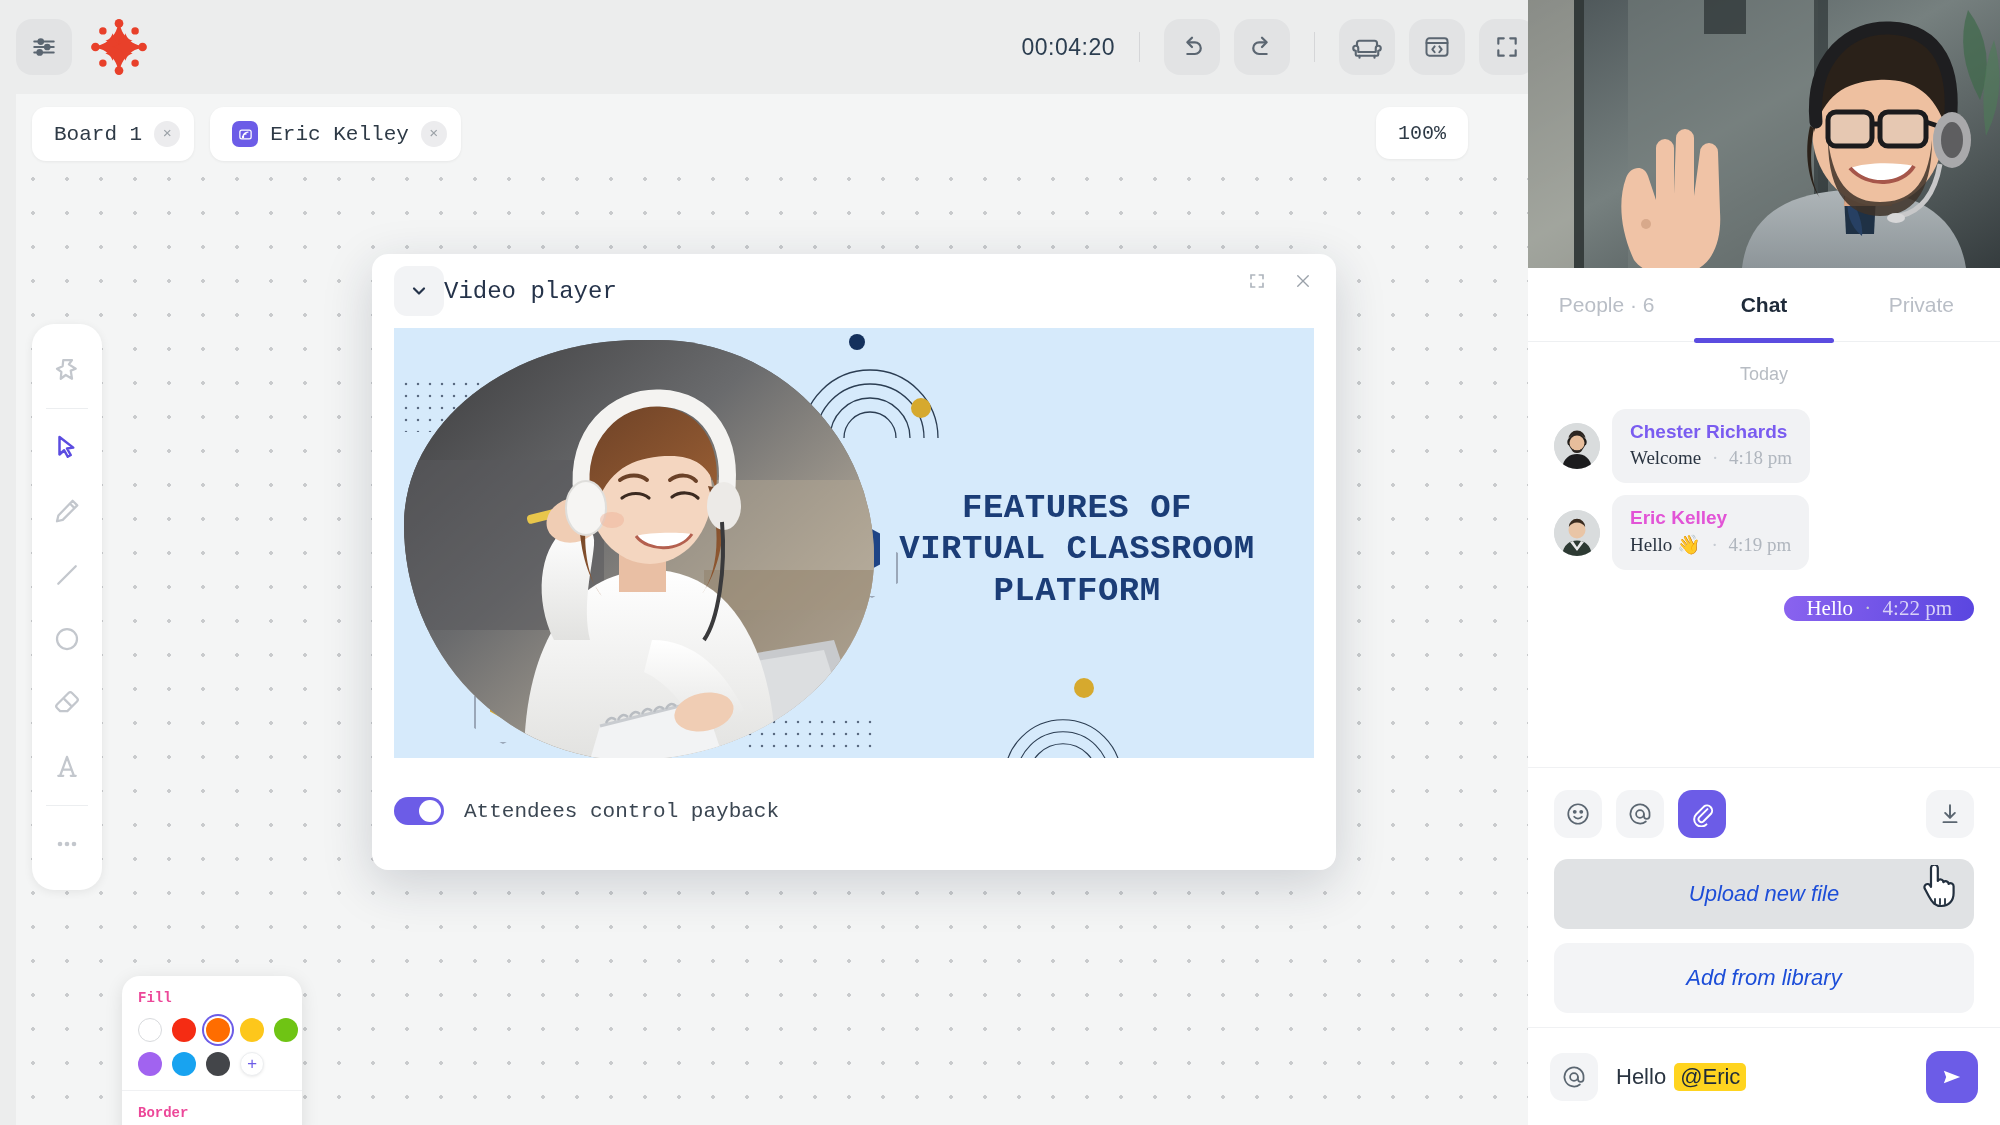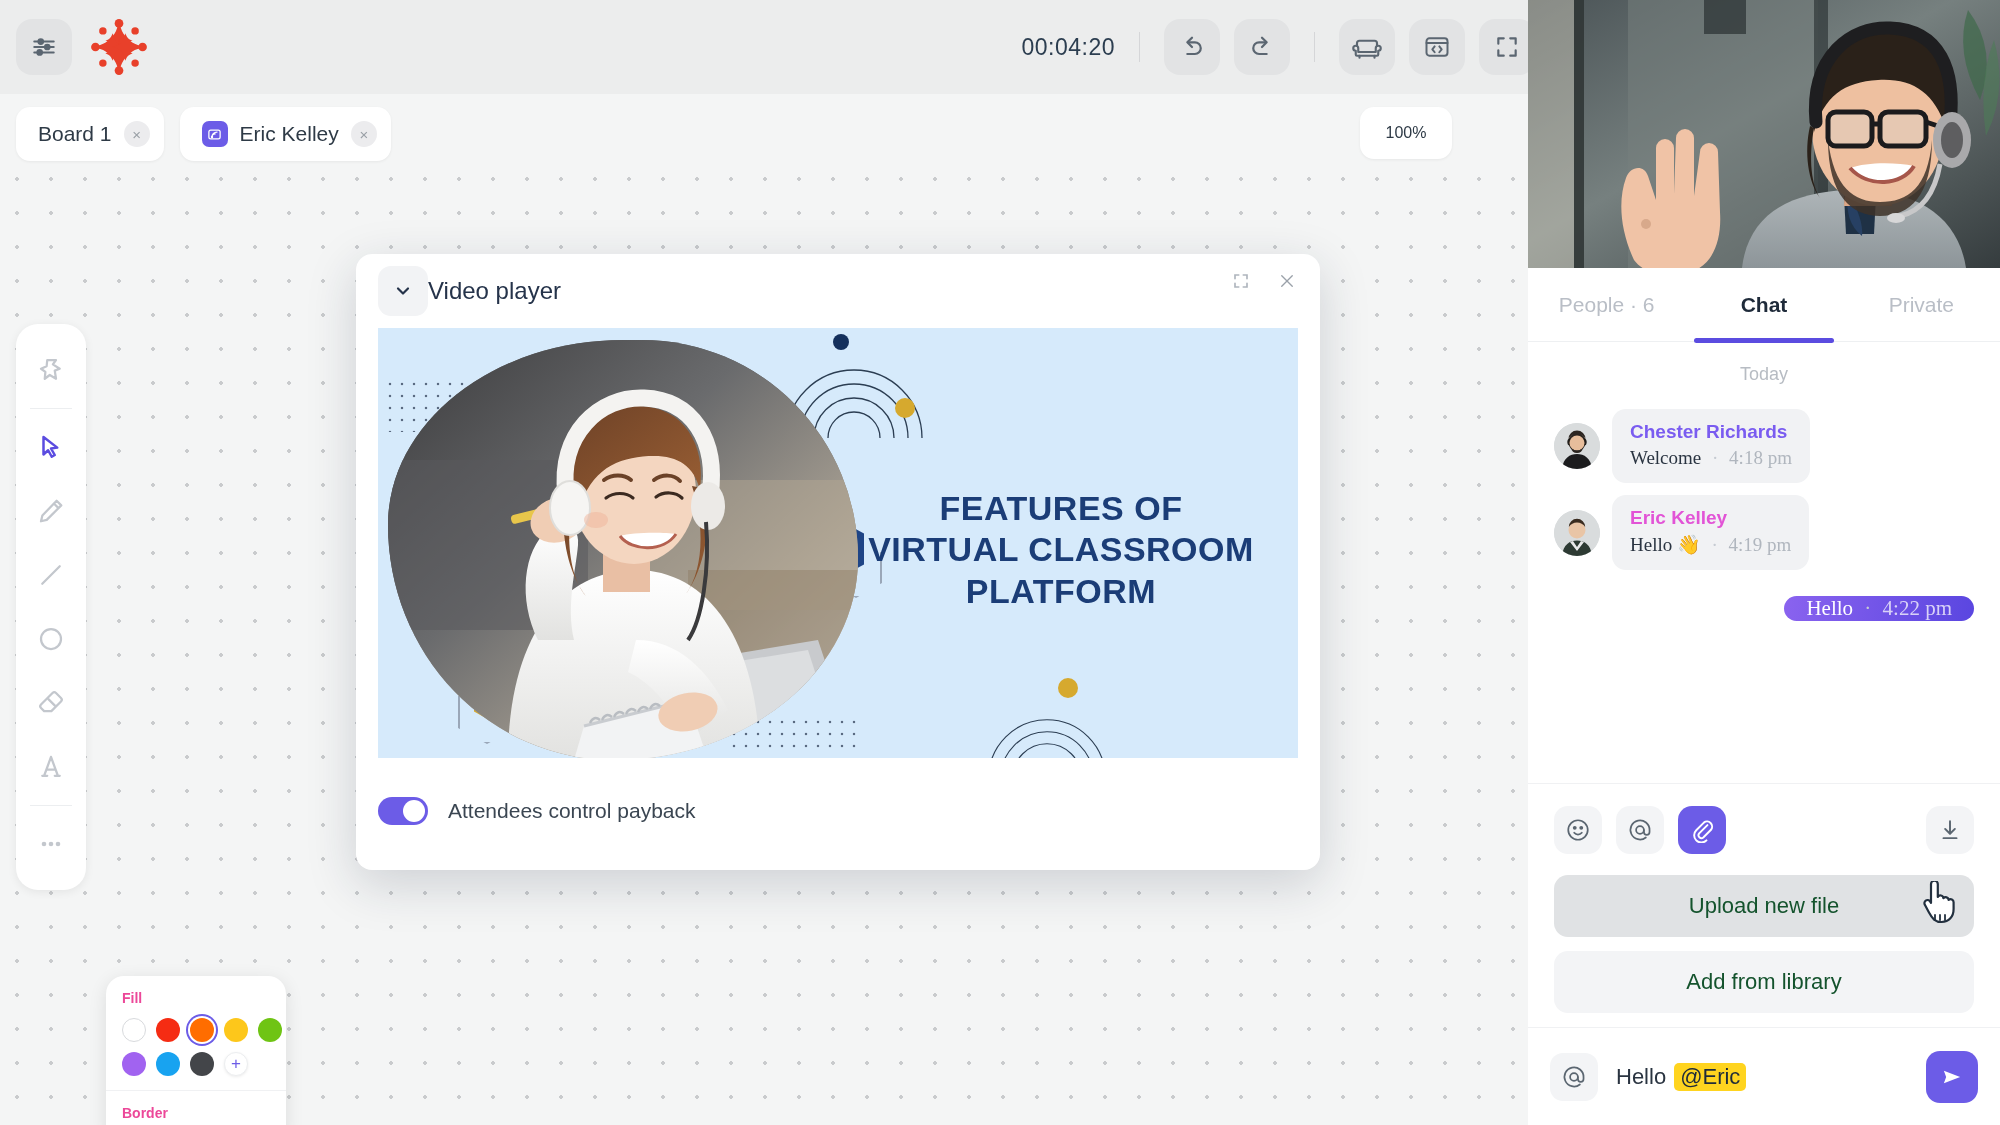--- a/index.html
+++ b/index.html
@@ -25,24 +25,25 @@
   .icon-btn.white { background: #ffffff; box-shadow: 0 1px 3px rgba(0,0,0,.10); }
   .logo { width: 62px; height: 62px; margin-left: 16px; flex:0 0 auto; }
   .timer {
     font-size: 23px; color: #2c3e50; letter-spacing: .5px;
     font-family: "Liberation Sans", sans-serif;
   }
   .vline { width: 1px; height: 30px; background: #d5d6d8; }
 
   
   .canvas {
-    position: absolute; left: 0; top: 94px; width: 1528px; height: 1031px;
+    position: absolute; left: 16px; top: 94px; width: 1528px; height: 1031px;
     background:
       radial-gradient(circle, #c9cbcd 1.6px, transparent 1.7px) 0 0 / 34px 34px,
       #f4f5f5;
+    font-family: Liberation Mono, monospace;
   }
 
   
   .tabrow {
     position: absolute; left: 0; top: 0; width: 1528px; height: 80px;
     display: flex; align-items: center; padding-left: 16px; gap: 16px;
     background: #f4f5f5;
   }
   .tab {
     height: 54px; border-radius: 14px; background: #fff;
@@ -57,21 +58,21 @@
     font-size: 15px; color: #9aa0a6; cursor: pointer;
   }
   .tab-chip {
     width: 26px; height: 26px; border-radius: 7px; background: #6c5ce7;
     display: flex; align-items: center; justify-content: center; flex:0 0 auto;
   }
   .zoomchip {
     position: absolute; right: 76px; top: 13px;
     height: 52px; min-width: 92px; border-radius: 14px; background: #fff;
     display: flex; align-items: center; justify-content: center;
-    font-size: 16px; color: #2e3a46; box-shadow: 0 1px 3px rgba(0,0,0,.06);
+    font-size: 20px; color: #2e3a46; box-shadow: 0 1px 3px rgba(0,0,0,.06);
     cursor: pointer;
     text-align: center;
   }
 
   
   .toolrail {
     position: absolute; left: 16px; top: 230px; width: 70px;
     background: #fff; border-radius: 22px; padding: 14px 0;
     box-shadow: 0 2px 10px rgba(0,0,0,.07);
     display: flex; flex-direction: column; align-items: center; gap: 0;
@@ -220,24 +221,25 @@
   }
   .ab-btn {
     width: 48px; height: 48px; border-radius: 14px; background: #f3f4f6;
     display: flex; align-items: center; justify-content: center; cursor: pointer;
   }
   .ab-btn.active { background: #6c5ce7; }
   .ab-spacer { flex: 1; }
 
   .uploadzone { padding: 0 26px; }
   .upbtn {
-    height: 62px; border-radius: 14px; background: #f3f4f6;
+    height: 70px; border-radius: 14px; background: #f3f4f6;
     display: flex; align-items: center; justify-content: center;
-    font-size: 22px; color: #14532d; cursor: pointer; margin-bottom: 14px;
+    font-size: 22px; color: #1d4ed8; cursor: pointer; margin-bottom: 14px;
     position: relative;
+    font-style: italic;
   }
   .upbtn.hover { background: #e0e2e4; }
 
   .composer {
     height: 98px; border-top: 1px solid #f0f1f3;
     display: flex; align-items: center; padding: 0 22px; gap: 18px;
   }
   .at-btn {
     width: 48px; height: 48px; border-radius: 13px; background: #f3f4f6;
     display: flex; align-items: center; justify-content: center; cursor: pointer; flex:0 0 auto;

